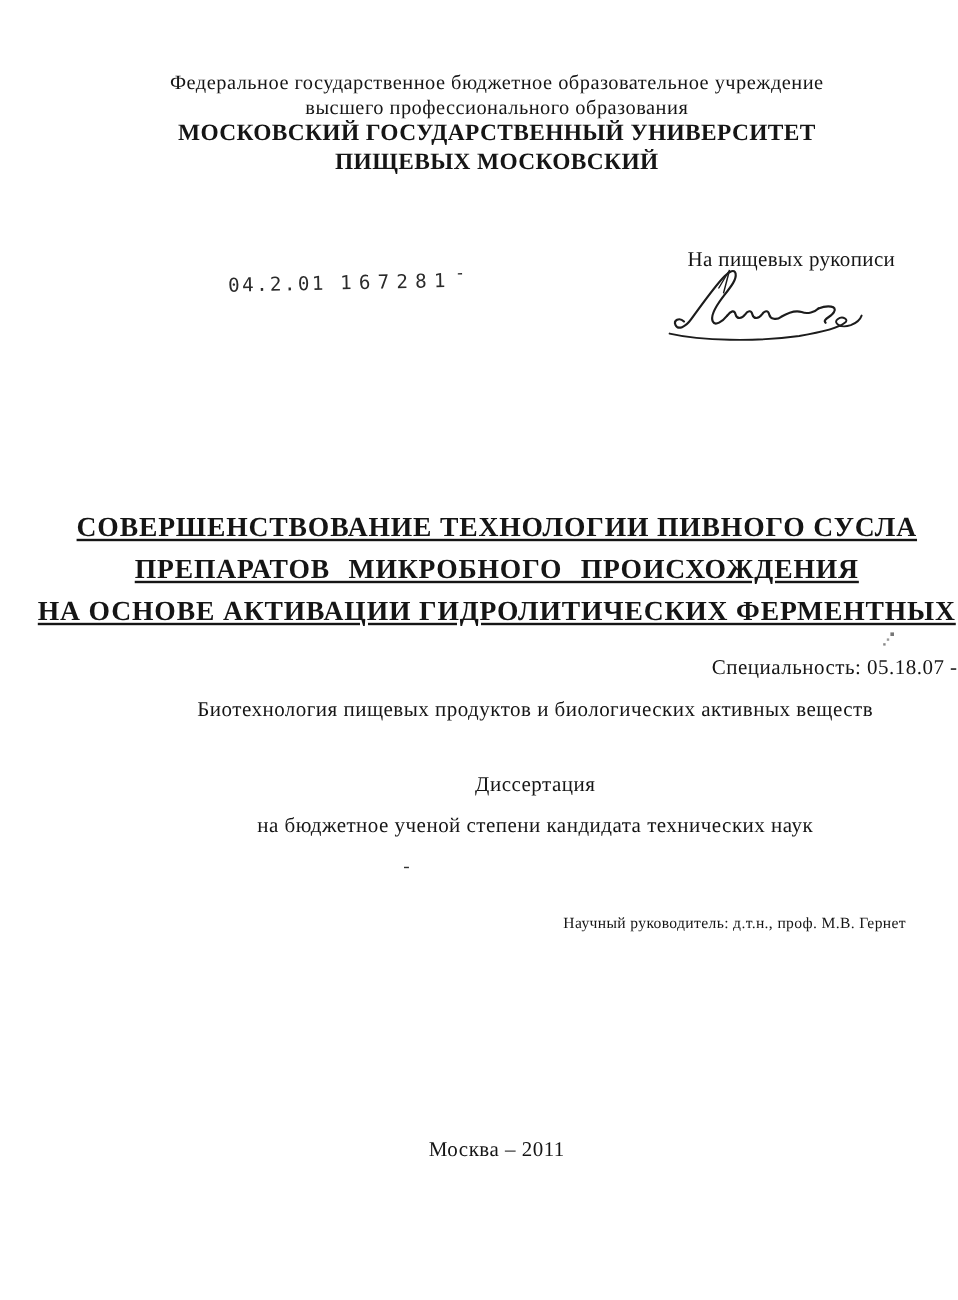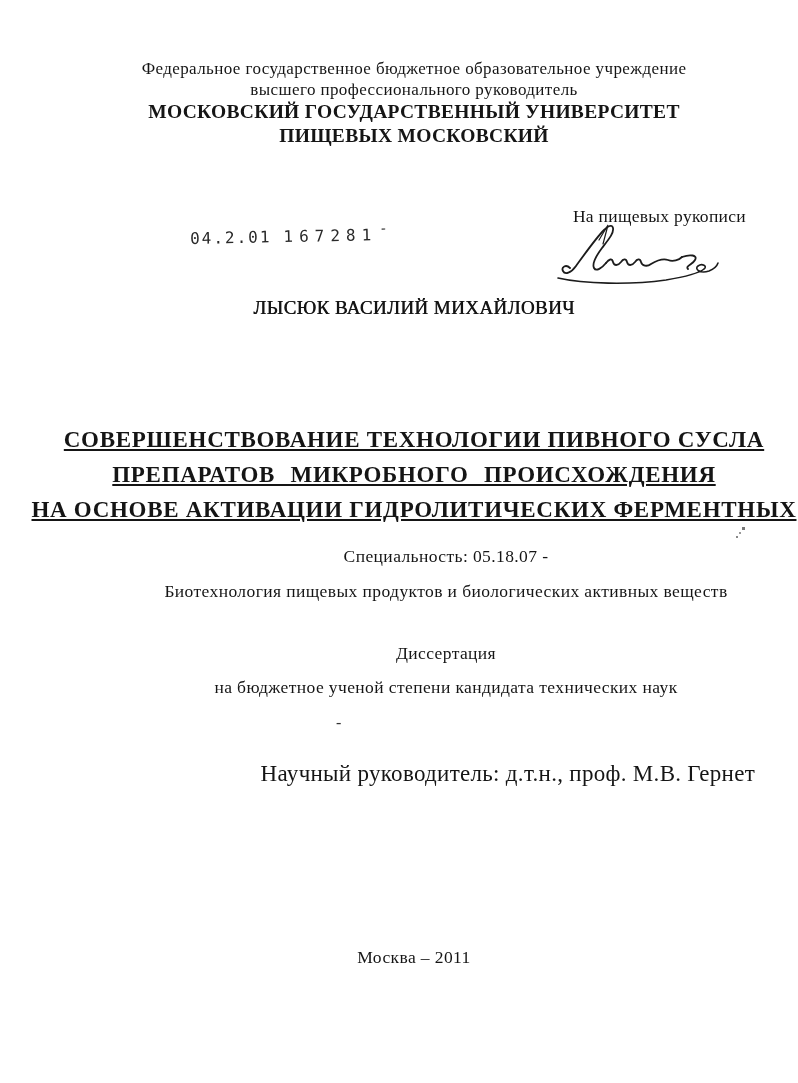--- a/index.html
+++ b/index.html
@@ -57,49 +57,49 @@
     font-size: 23px;
     font-weight: bold;
     line-height: 35px;
     letter-spacing: 0.7px;
     text-decoration: underline;
   }
   .title-line.wide { word-spacing: 9px; }
 
   .body-line { font-size: 17.5px; letter-spacing: 0.4px; }
 
-  .spec1 { top: 546px; }
+  .spec1 { top: 546px; text-align: right; }
   .spec2 { top: 581px; }
   .thesis1 { top: 643px; }
   .thesis2 { top: 677px; }
 
   .stray-dash {
     top: 714px; left: 336px;
     font-size: 16px; color: #333;
   }
 
   .supervisor {
     top: 761px; right: 43px;
-    font-size: 23px;
+    font-size: 13px;
     letter-spacing: 0.3px;
     white-space: nowrap;
   }
 
   .footer-city { top: 947px; }
 
   .speck { top: 524px; left: 733px; }
 </style>
 </head>
 <body>
 
 <div class="page">
 
   <div class="abs centerA" style="top:58px">
     <div class="hdr-line">Федеральное государственное бюджетное образовательное учреждение</div>
-    <div class="hdr-line" style="line-height:20px">высшего профессионального руководитель</div>
+    <div class="hdr-line" style="line-height:20px">высшего профессионального образования</div>
     <div class="hdr-bold">МОСКОВСКИЙ ГОСУДАРСТВЕННЫЙ УНИВЕРСИТЕТ</div>
     <div class="hdr-bold">ПИЩЕВЫХ МОСКОВСКИЙ</div>
   </div>
 
   <div class="abs stamp">
     <span class="g1">04.2.01</span><span class="g2">167281</span><span class="g3">-</span>
   </div>
 
   <div class="abs manuscript">На пищевых рукописи</div>
 
@@ -108,21 +108,20 @@
       <g fill="none" stroke="#1c1c1c" stroke-width="1.8" stroke-linecap="round">
         <path d="M18 46 C14 42 9 45 11 49 C13 53 19 51 24 44 C32 33 44 16 52 8 C56 4 60 2 61 6 C62 11 57 17 50 26 C44 34 40 42 42 46 C44 50 50 46 54 41"></path>
         <path d="M47 18 L56 3 L51 22" stroke-width="1.2"></path>
         <path d="M54 41 C57 37 60 36 61 40 C62 44 66 44 69 40 C71 37 74 36 75 40 C76 44 80 44 83 40 C85 37 88 36 89 40 C90 44 95 45 99 42 C104 39 110 36 116 38 C121 40 127 38 130 35"></path>
         <path d="M130 35 C138 32 146 33 143 38 C141 42 133 44 136 47"></path>
         <path d="M6 56 C32 62 78 63 114 58 C132 55 146 52 152 47 C156 44 150 41 146 44 C142 47 148 52 157 49 C162 47 165 44 166 41" stroke-width="1.6"></path>
       </g>
     </svg>
   </div>
 
-  <div class="abs centerA author">ЛЫСЮК ВАСИЛИЙ МИХАЙЛОВИЧ</div>
 
   <div class="abs centerA title-block">
     <div class="title-line">СОВЕРШЕНСТВОВАНИЕ ТЕХНОЛОГИИ ПИВНОГО СУСЛА</div>
     <div class="title-line wide">ПРЕПАРАТОВ МИКРОБНОГО ПРОИСХОЖДЕНИЯ</div>
     <div class="title-line">НА ОСНОВЕ АКТИВАЦИИ ГИДРОЛИТИЧЕСКИХ ФЕРМЕНТНЫХ</div>
   </div>
 
   <div class="abs centerB body-line spec1">Специальность: 05.18.07 -</div>
   <div class="abs centerB body-line spec2">Биотехнология пищевых продуктов и биологических активных веществ</div>
 

